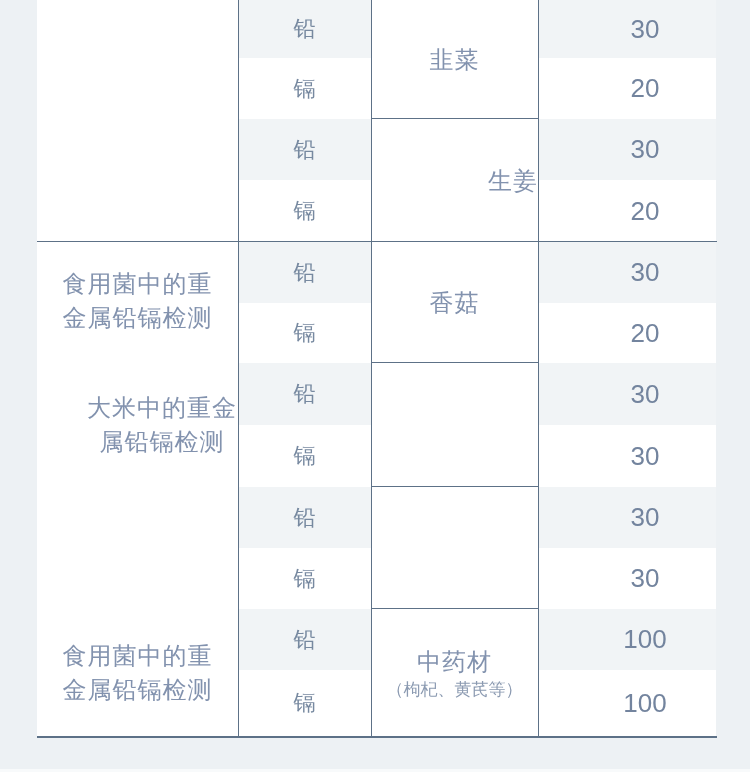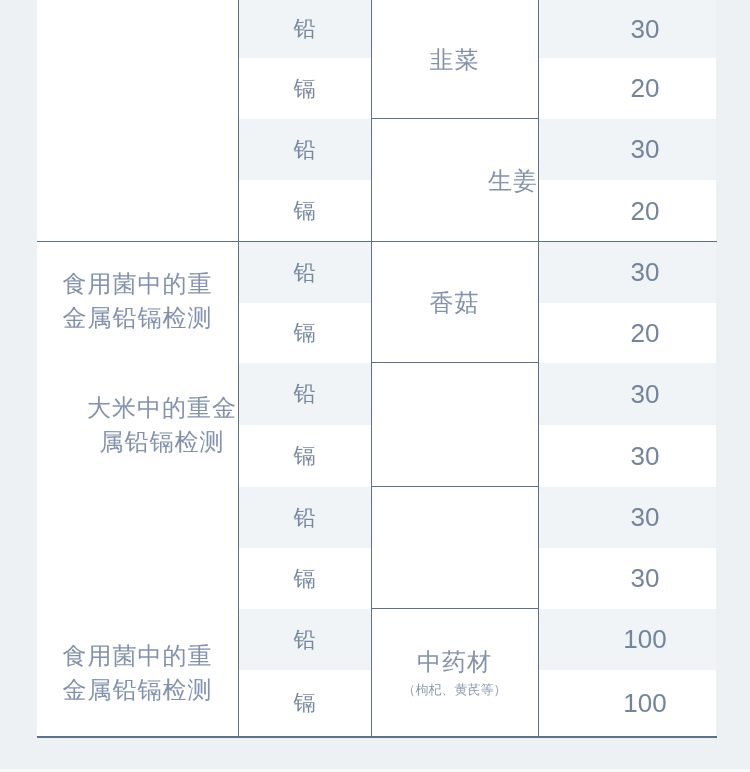--- a/index.html
+++ b/index.html
@@ -48,21 +48,21 @@
     color: #7789a0;
   }
   .sample {
     grid-column: 3;
     font-size: 24px;
     letter-spacing: 1px;
     color: #8292ae;
     line-height: 30px;
   }
   .sample .sub {
-    font-size: 13px;
+    font-size: 17px;
     letter-spacing: 0;
     color: #8b9ab1;
     margin-top: 5px;
     line-height: 16px;
   }
   .value {
     grid-column: 4;
     font-size: 26px;
     color: #73849e;
     padding-left: 36px;

